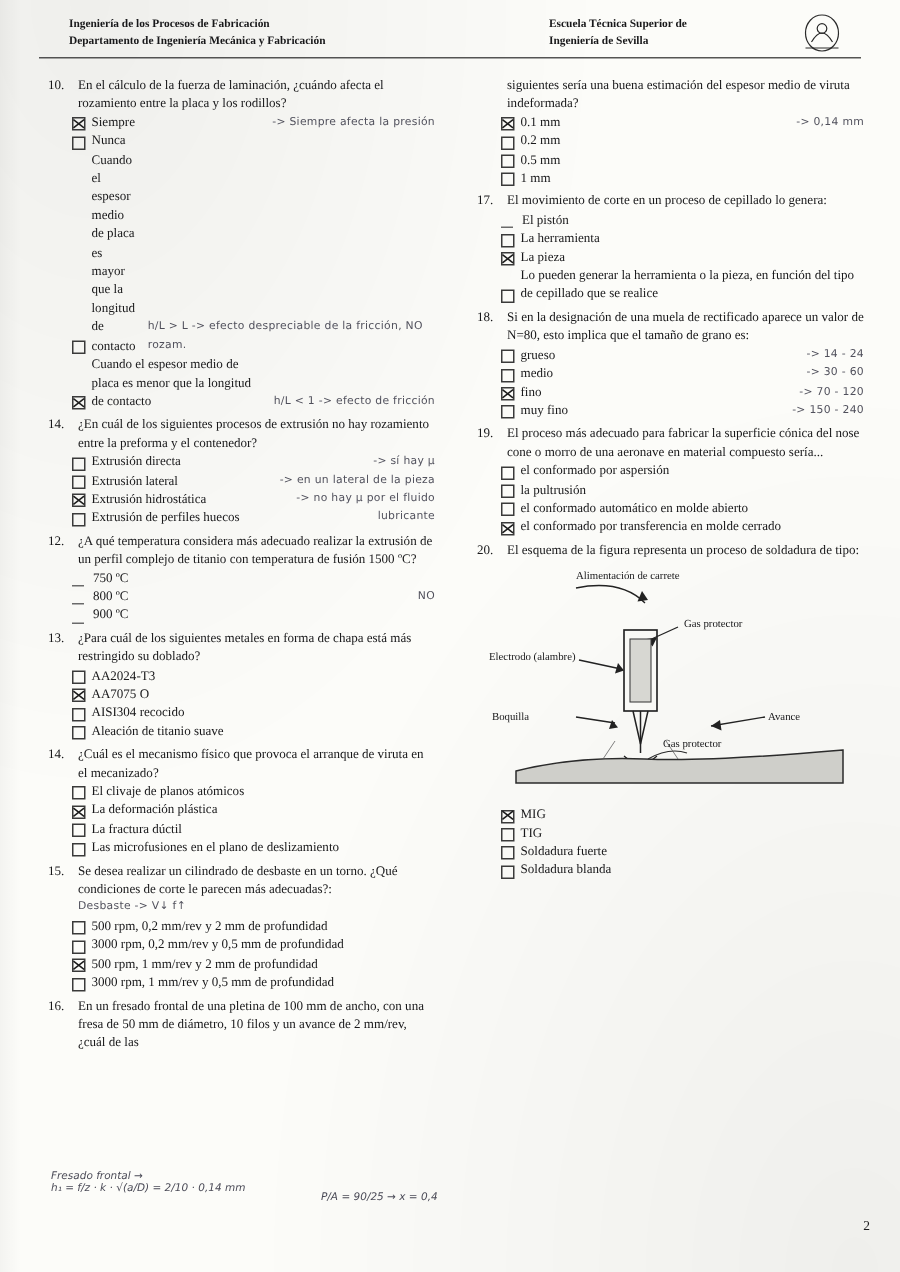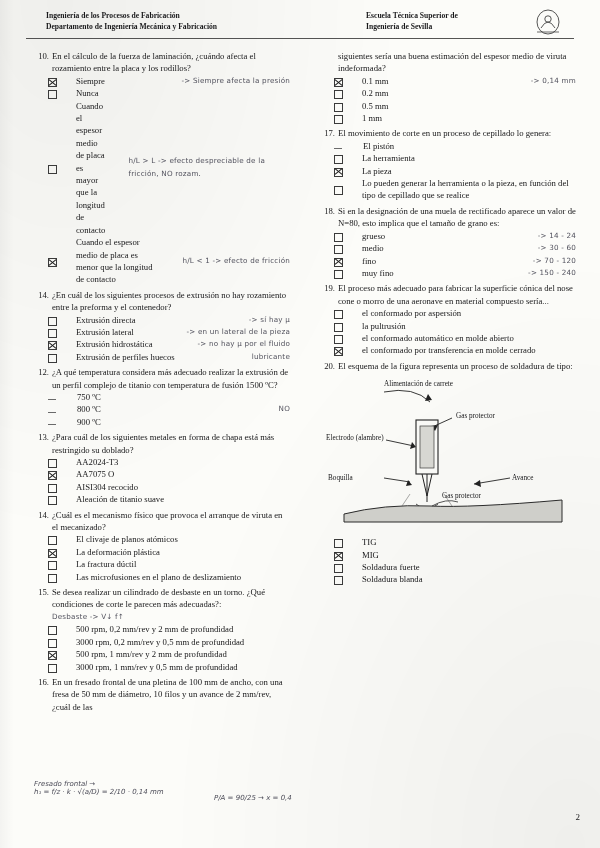--- a/index.html
+++ b/index.html
@@ -50,25 +50,25 @@
   .col.right{left:292px;}
   .q{
     margin-bottom:3px;
     position:relative;
   }
   .q-head{
     display:flex;
     gap:3px;
     align-items:flex-start;
   }
-  .q-num{min-width:17px;text-align:right;}
+  .q-num{min-width:17px;}
   .q-text{flex:1;}
   .opts{margin:0;padding:0;list-style:none;}
   .opt{
-    display:flex;align-items:center;gap:19px;
+    display:flex;align-items:flex-end;gap:4px;
     margin-left:16px;position:relative;
   }
   .box{
     display:inline-block;
     width:7px;height:7px;
     border:1px solid #3a3a3a;
     margin-top:2.6px;
     flex:0 0 auto;
     position:relative;
     background:transparent;
@@ -415,26 +415,26 @@
               <path d="M108 132 q14 -8 26 -4" fill="none" stroke="#2b2b2b" stroke-width="0.8"></path>
               <path d="M150 110 l36 -6" stroke="#222" stroke-width="0.9" fill="none"></path>
               <path d="M150 110 l6 -4 l1 7 z" fill="#222"></path>
               <g stroke="#555" stroke-width="0.5">
                 <line x1="86" y1="120" x2="78" y2="132"></line>
                 <line x1="120" y1="120" x2="128" y2="132"></line>
               </g>
             </svg><span class="fig-label" style="left:60px;top:4px;">Alimentación de carrete</span><span class="fig-label" style="left:132px;top:36px;">Gas protector</span><span class="fig-label" style="left:2px;top:58px;">Electrodo (alambre)</span><span class="fig-label" style="left:188px;top:98px;">Avance</span><span class="fig-label" style="left:4px;top:98px;">Boquilla</span><span class="fig-label" style="left:118px;top:116px;">Gas protector</span></div>
           <ul class="opts">
             <li class="opt">
+              <span class="box marked"></span>
+              <span class="opt-text">MIG</span>
+            </li>
+            <li class="opt">
               <span class="box"></span>
               <span class="opt-text">TIG</span>
-            </li>
-            <li class="opt">
-              <span class="box marked"></span>
-              <span class="opt-text">MIG</span>
             </li>
             <li class="opt">
               <span class="box"></span>
               <span class="opt-text">Soldadura fuerte</span>
             </li>
             <li class="opt">
               <span class="box"></span>
               <span class="opt-text">Soldadura blanda</span>
             </li>
           </ul>

